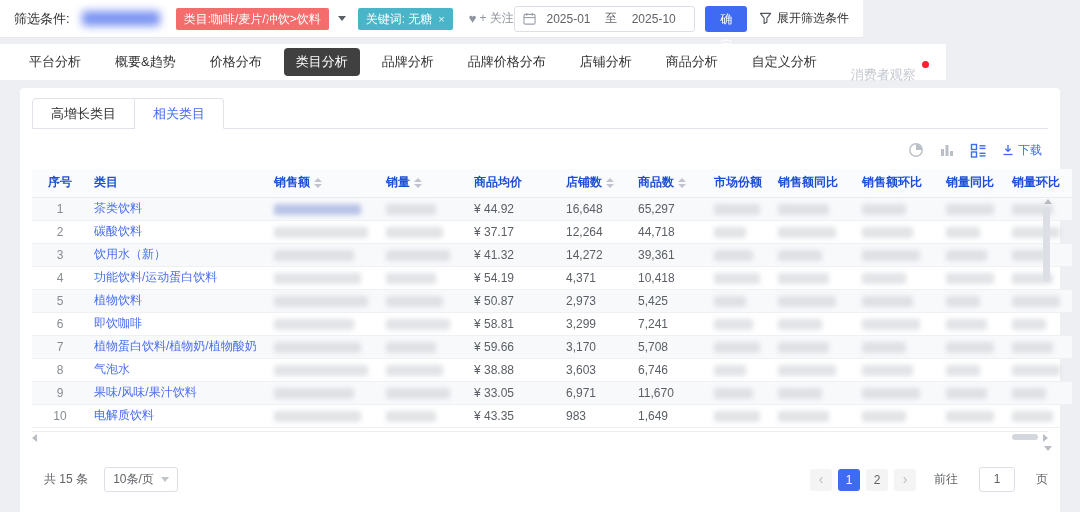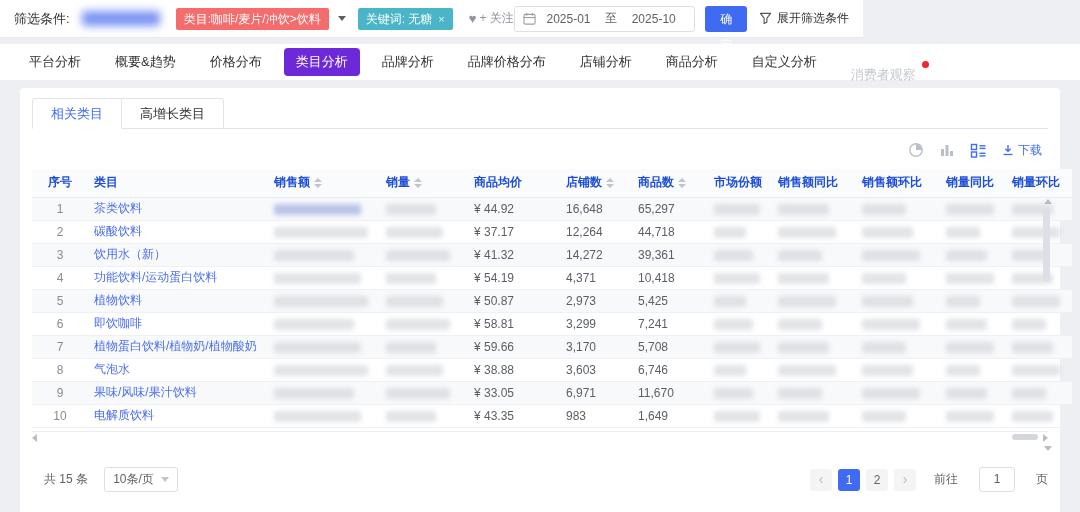--- a/index.html
+++ b/index.html
@@ -21,24 +21,24 @@
   .follow{color:#8f959e;margin-left:16px;display:flex;align-items:center;gap:3px;cursor:pointer;white-space:nowrap;}
   .heart{font-size:13px;color:#8f959e;}
   .date-range{margin-left:auto;width:240px;height:26px;border:1px solid #dcdfe6;border-radius:3px;
     display:flex;align-items:center;padding:0 8px;color:#606266;background:#fff;}
   .date-range .dval{flex:1;text-align:center;}
   .date-range .dsep{color:#606266;padding:0 4px;}
   .btn-primary{margin-left:10px;background:#3f6bf2;color:#fff;height:26px;line-height:26px;padding:0 12px;
     border-radius:3px;border:none;font-size:12px;cursor:pointer;}
   .expand{margin-left:12px;display:flex;align-items:center;gap:5px;color:#303133;cursor:pointer;white-space:nowrap;}
   
-  .nav-bar{position:absolute;top:44px;left:0;width:1080px;height:36px;background:#fff;
+  .nav-bar{position:absolute;top:44px;left:0;width:946px;height:36px;background:#fff;
     display:flex;align-items:center;padding:0 12px;}
   .nav-tab{padding:5px 12px;margin:0 5px;color:#303133;font-size:13px;cursor:pointer;position:relative;border-radius:4px;white-space:nowrap;}
-  .nav-tab.active{background:#6d28d9;color:#fff;}
+  .nav-tab.active{background:#404040;color:#fff;}
   .nav-tab.disabled{color:#c3c7cf;margin-top:25px;}
   .red-dot{position:absolute;top:0px;right:-1px;width:7px;height:7px;border-radius:50%;background:#f5222d;}
   
   .card{position:absolute;top:88px;left:20px;width:1040px;height:424px;background:#fff;border-radius:4px 4px 0 0;}
   .subtabs{display:flex;margin:10px 12px 0;border-bottom:1px solid #e0e3e9;}
   .subtab{height:31px;line-height:30px;padding:0 18px;border:1px solid #e0e3e9;border-bottom:1px solid #e0e3e9;
     margin-bottom:-1px;font-size:13px;color:#303133;background:#fff;cursor:pointer;white-space:nowrap;}
   .subtab:first-child{border-radius:4px 0 0 0;}
   .subtab + .subtab{border-left:none;border-radius:0 4px 0 0;}
   .subtab.active{color:#3f6bf2;border-bottom-color:#fff;}
@@ -130,22 +130,22 @@
     <div class="nav-tab">品牌价格分布</div>
     <div class="nav-tab">店铺分析</div>
     <div class="nav-tab">商品分析</div>
     <div class="nav-tab">自定义分析</div>
     <div class="nav-tab disabled">消费者观察<span class="red-dot"></span></div>
   </div>
 
 <div class="card">
 
   <div class="subtabs">
+      <div class="subtab">高增长类目</div>
       <div class="subtab active">相关类目</div>
-      <div class="subtab">高增长类目</div>
     </div>
 
   <div class="toolbar">
     <span class="tb-icon">
       <svg width="16" height="16" viewBox="0 0 16 16">
         <circle cx="8" cy="8" r="6.2" fill="none" stroke="#b9bec7" stroke-width="1.4"></circle>
         <path d="M8 8 L8 2.2 A5.8 5.8 0 0 1 13.8 8 Z" fill="#b9bec7"></path>
       </svg>
     </span>
     <span class="tb-icon">

